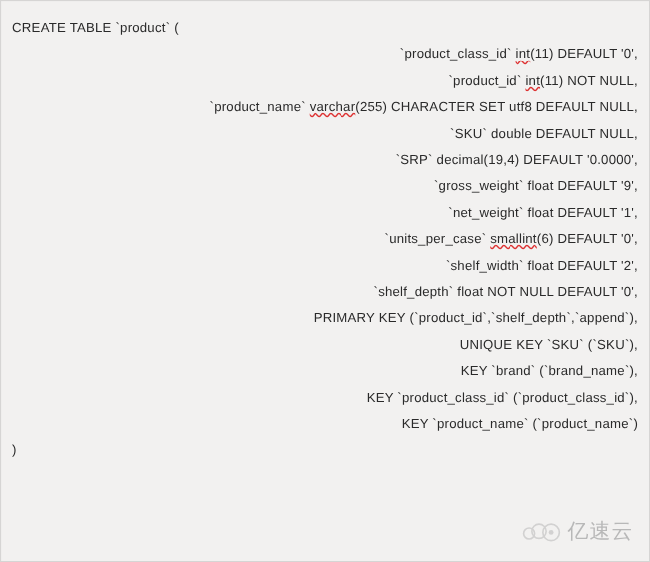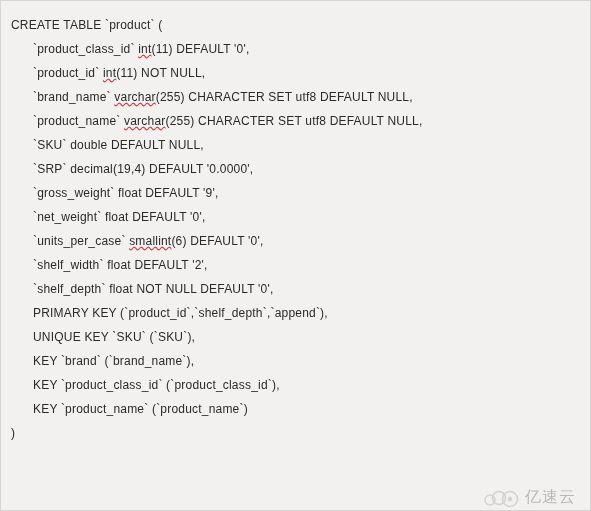--- a/index.html
+++ b/index.html
@@ -16,54 +16,54 @@
     .code-block {
       padding: 12px 10px;
       line-height: 2.0;
     }
     .line {
       white-space: pre;
       letter-spacing: 0.2px;
     }
     .indent {
       padding-left: 22px;
+      text-align: right;
     }
     .typo {
       text-decoration: underline wavy #d33;
       text-decoration-skip-ink: none;
     }
     .watermark {
       position: absolute;
       right: 14px;
-      bottom: 2px;
+      bottom: 14px;
       display: flex;
       align-items: center;
       gap: 4px;
       color: #b8b8b8;
       font-family: "Microsoft YaHei", sans-serif;
-      font-size: 16px;
+      font-size: 19px;
       user-select: none;
     }
     .watermark svg { opacity: 0.55; }
     .watermark-text { letter-spacing: 1px; }
   </style>
 </head>
 <body>
 
 <div class="code-block">
   <div class="line">CREATE TABLE `product` (</div>
 
   <div class="line indent"><span>`product_class_id` </span><span class="typo">int</span><span>(11) DEFAULT '0',</span></div>
   <div class="line indent"><span>`product_id` </span><span class="typo">int</span><span>(11) NOT NULL,</span></div>
-  <div class="line indent"><span>`brand_name` </span><span class="typo">varchar</span><span>(255) CHARACTER SET utf8 DEFAULT NULL,</span></div>
   <div class="line indent"><span>`product_name` </span><span class="typo">varchar</span><span>(255) CHARACTER SET utf8 DEFAULT NULL,</span></div>
   <div class="line indent"><span>`SKU` double DEFAULT NULL,</span></div>
   <div class="line indent"><span>`SRP` decimal(19,4) DEFAULT '0.0000',</span></div>
   <div class="line indent"><span>`gross_weight` float DEFAULT '9',</span></div>
-  <div class="line indent"><span>`net_weight` float DEFAULT '0',</span></div>
+  <div class="line indent"><span>`net_weight` float DEFAULT '1',</span></div>
   <div class="line indent"><span>`units_per_case` </span><span class="typo">smallint</span><span>(6) DEFAULT '0',</span></div>
   <div class="line indent"><span>`shelf_width` float DEFAULT '2',</span></div>
   <div class="line indent"><span>`shelf_depth` float NOT NULL DEFAULT '0',</span></div>
   <div class="line indent"><span>PRIMARY KEY (`product_id`,`shelf_depth`,`append`),</span></div>
   <div class="line indent"><span>UNIQUE KEY `SKU` (`SKU`),</span></div>
   <div class="line indent"><span>KEY `brand` (`brand_name`),</span></div>
   <div class="line indent"><span>KEY `product_class_id` (`product_class_id`),</span></div>
   <div class="line indent"><span>KEY `product_name` (`product_name`)</span></div>
 
   <div class="line">)</div>

